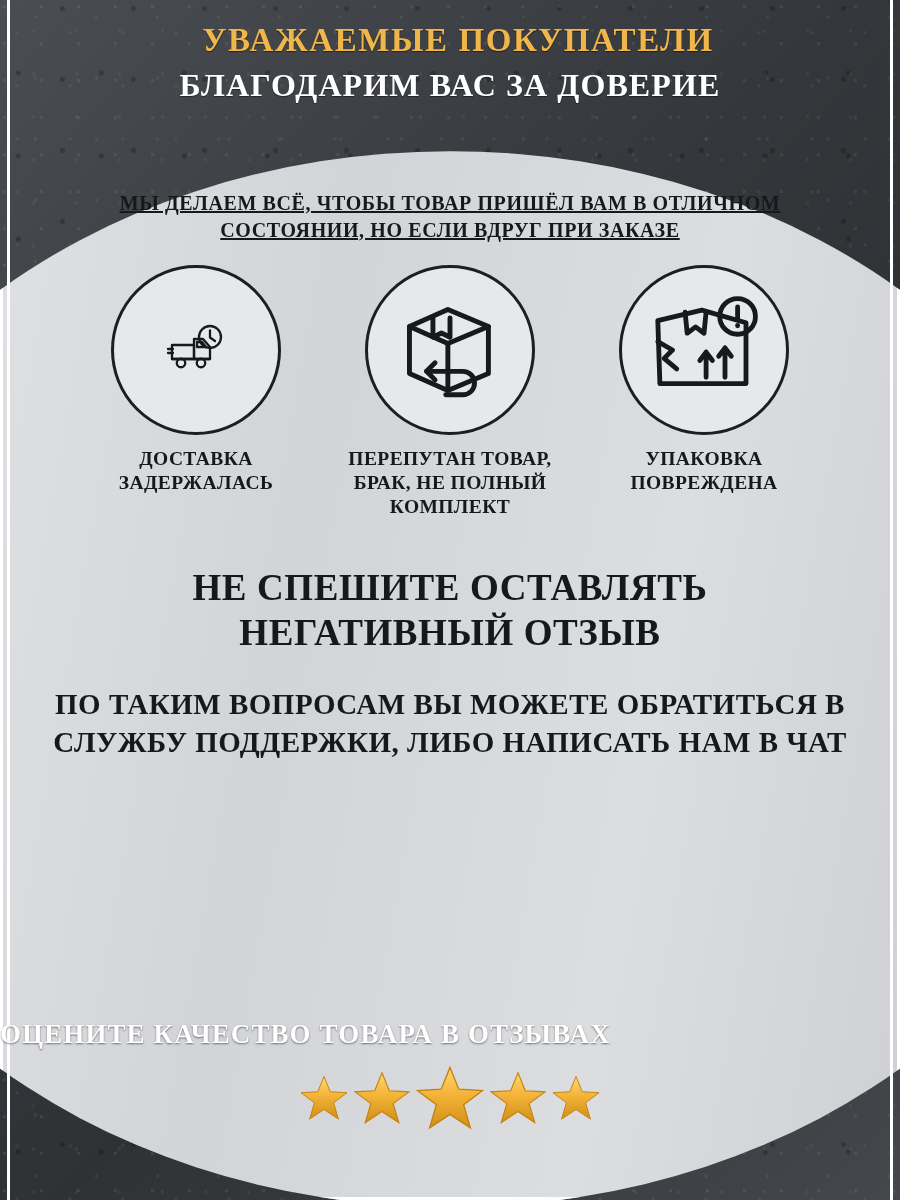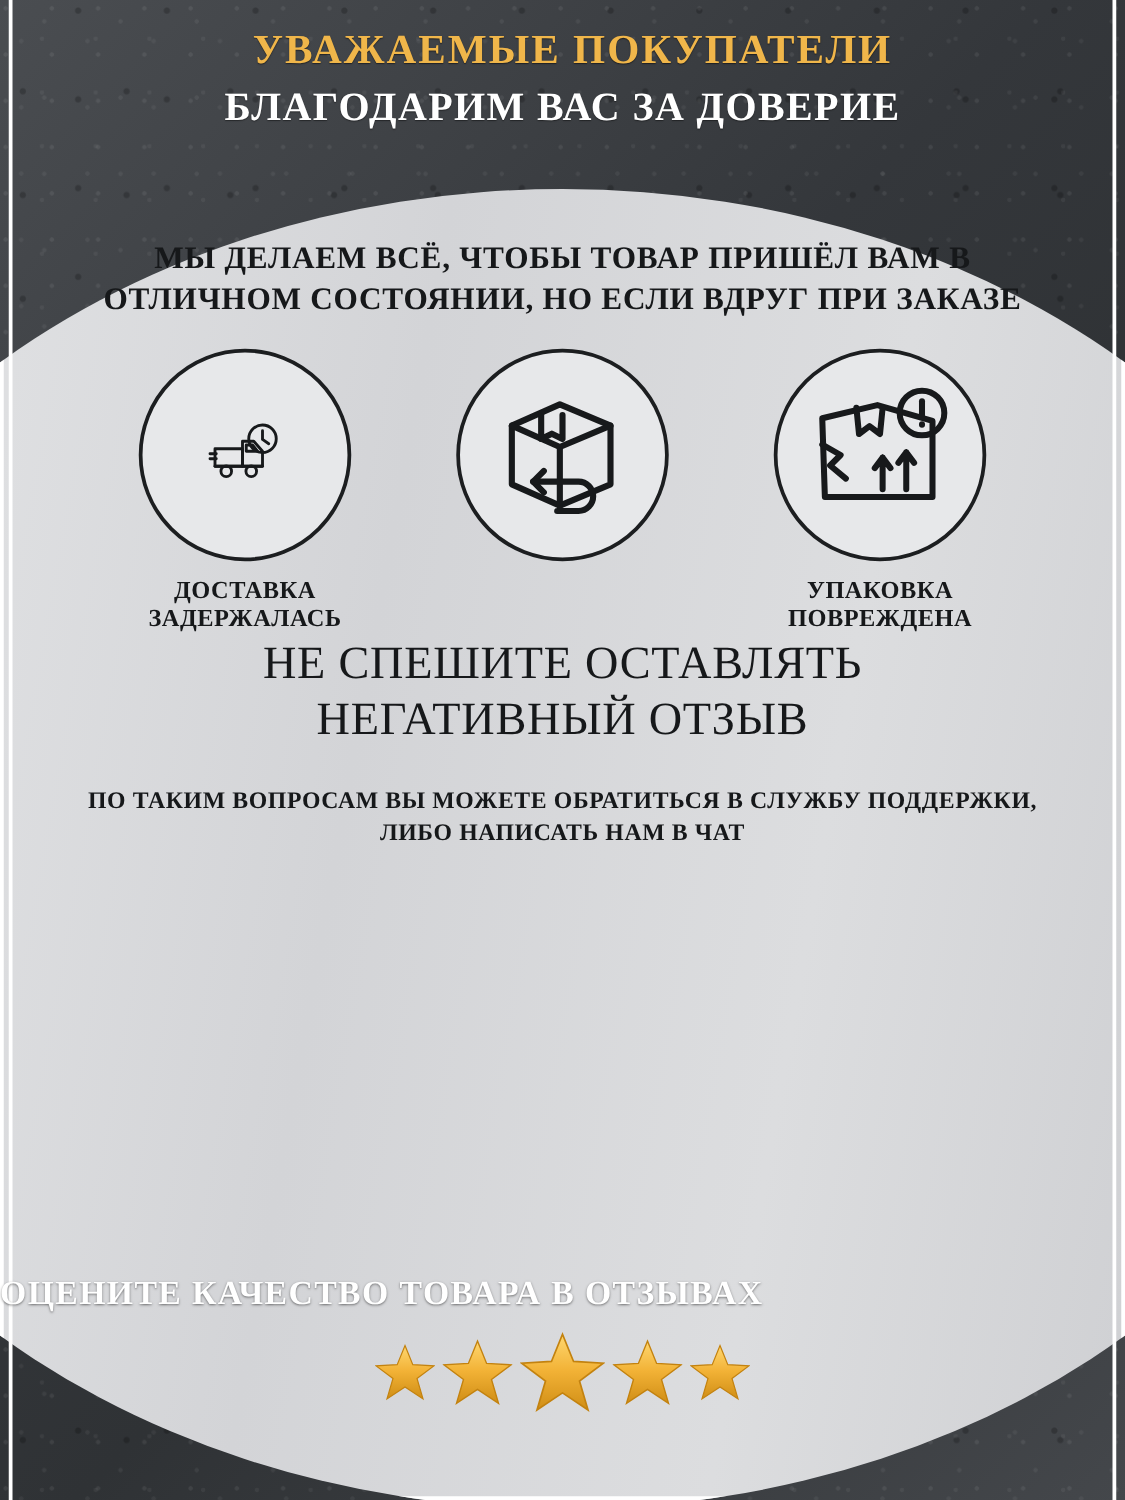--- a/index.html
+++ b/index.html
@@ -84,25 +84,26 @@
   .content {
     position: absolute;
     top: 190px;
     left: 0;
     width: 100%;
     z-index: 6;
     text-align: center;
     color: #16181a;
   }
   .intro {
-    font-size: 25px;
+    font-size: 20px;
     font-weight: bold;
     letter-spacing: 0.6px;
     line-height: 1.33;
     padding: 0 56px;
+    text-decoration: underline;
   }
 
   .icons-row {
     margin-top: 22px;
     display: flex;
     justify-content: center;
     align-items: flex-start;
     gap: 36px;
     padding: 0 60px;
   }
@@ -125,29 +126,30 @@
   }
   .icon-caption {
     margin-top: 12px;
     font-size: 19.5px;
     font-weight: bold;
     line-height: 1.22;
     letter-spacing: 0.4px;
   }
 
   .headline {
+    margin-top: 46px;
     font-size: 37px;
-    font-weight: normal;
+    font-weight: bold;
     letter-spacing: 0.6px;
     line-height: 1.22;
     padding: 0 78px;
   }
   .tail {
     margin-top: 30px;
-    font-size: 19px;
+    font-size: 29px;
     font-weight: bold;
     letter-spacing: 0.5px;
     line-height: 1.33;
     padding: 0 48px;
   }
 
   
   .footer {
     position: absolute;
     left: 0;
@@ -252,20 +254,21 @@
               <path d="M22 38 L58 54 L96 38"></path>
               <path d="M58 54 L58 98"></path>
 
               <path d="M44 29 L44 48 L52 44 L60 48 L60 30"></path>
 
               <path d="M46 72 L38 80 L46 88"></path>
               <path d="M38 80 H72 a11 11 0 0 1 0 22 H56"></path>
             </g>
           </svg>
         </div>
+        <div class="icon-caption">ПЕРЕПУТАН ТОВАР, БРАК, НЕ ПОЛНЫЙ КОМПЛЕКТ</div>
       </div>
 
       <div class="icon-col">
         <div class="icon-circle">
           <svg viewBox="0 0 120 120" width="126" height="126">
             <g fill="none" stroke="#17191b" stroke-width="4.6" stroke-linecap="round" stroke-linejoin="round">
 
               <path d="M16 32 L58 22 L100 34 L100 92 L18 92 Z"></path>
 
               <path d="M42 24 L44 44 L52 38 L60 44 L62 24"></path>

